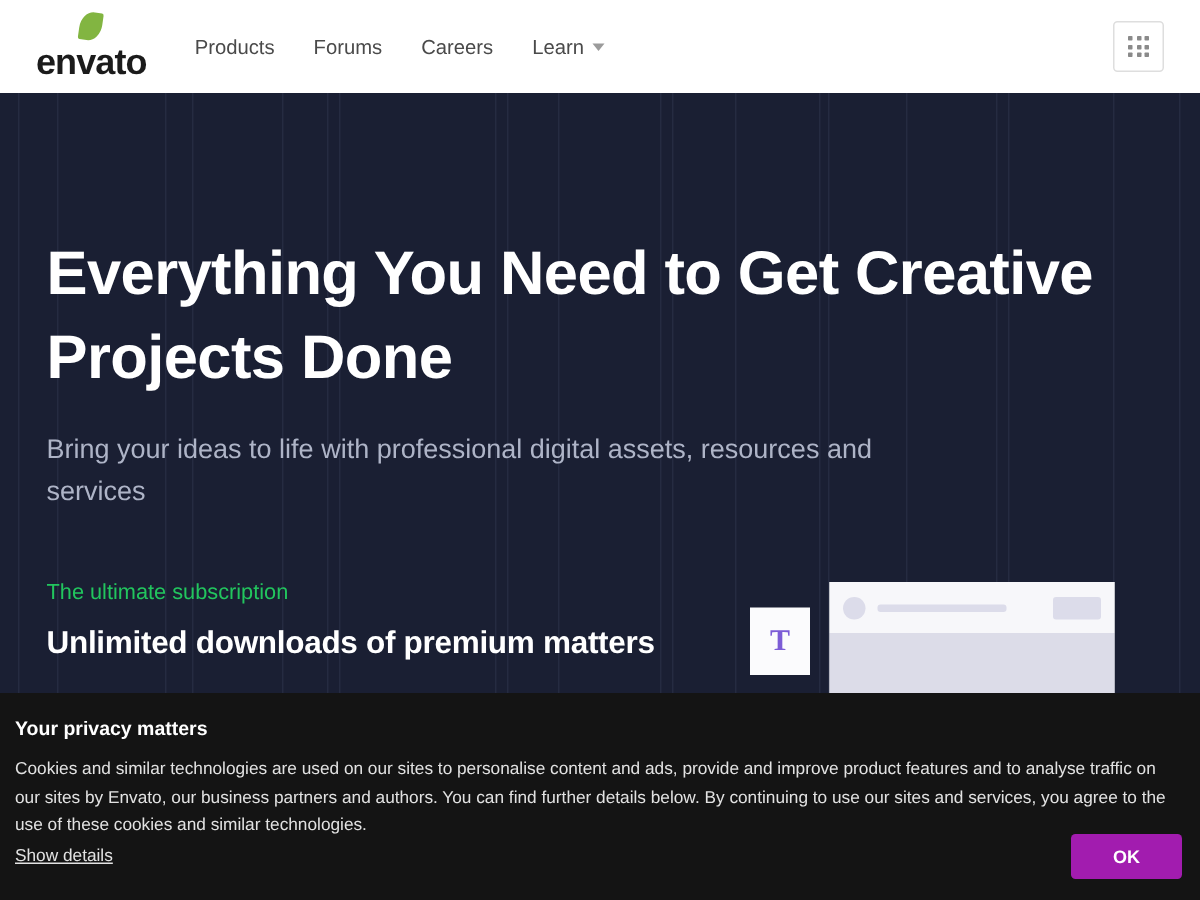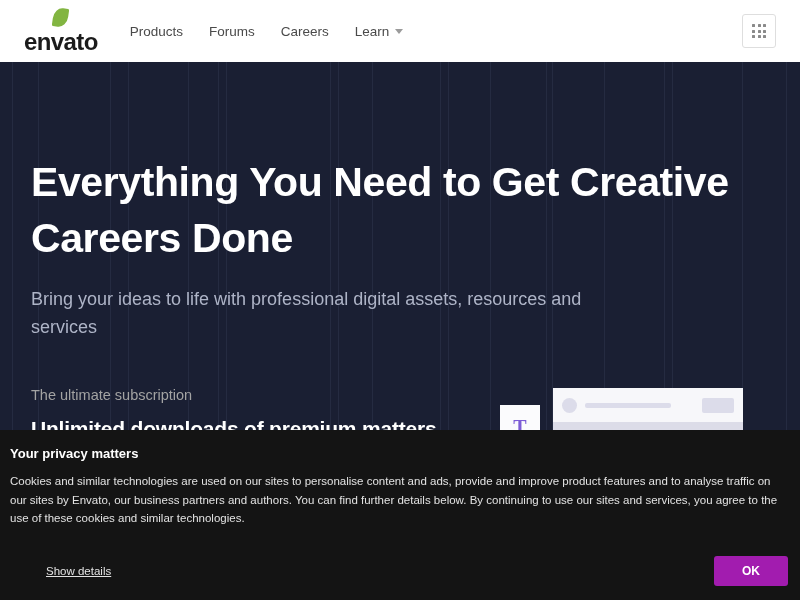--- a/index.html
+++ b/index.html
@@ -142,21 +142,21 @@
     margin-top: 20px;
     font-size: 18px;
     color: #aeb4c7;
     line-height: 1.55;
     font-weight: 400;
     max-width: 580px;
   }
   .sub-eyebrow {
     margin-top: 45px;
     font-size: 14.5px;
-    color: #a3a3a3;
+    color: #22c55e;
   }
   .sub-bold {
     margin-top: 14px;
     font-size: 21px;
     font-weight: 700;
     color: #ffffff;
     letter-spacing: -0.2px;
   }
 
   
@@ -209,21 +209,21 @@
   .card-body {
     height: 61px;
     background: #dcdce8;
   }
 
   
   .cookie {
     position: absolute;
     left: 0; bottom: 0;
     width: 800px;
-    height: 170px;
+    height: 138px;
     background: #141414;
     z-index: 40;
     padding: 16px 12px 0 10px;
   }
   .cookie-title {
     font-size: 13px;
     font-weight: 700;
     color: #ffffff;
     margin-bottom: 11px;
   }
@@ -238,21 +238,20 @@
     left: 10px; right: 12px;
     bottom: 14px;
     display: flex;
     align-items: center;
   }
   .show-details {
     font-size: 11.5px;
     color: #e2e2e2;
     text-decoration: underline;
     cursor: pointer;
-    margin-left: 36px;
   }
   .btn-ok {
     margin-left: auto;
     background: #a21caf;
     color: #ffffff;
     font-size: 12px;
     font-weight: 700;
     border: none;
     border-radius: 3px;
     padding: 8px 28px;
@@ -339,21 +338,21 @@
           <span class="card-avatar"></span>
           <span class="card-line"></span>
           <span class="card-pill"></span>
         </div>
         <div class="card-body"></div>
       </div>
 
     </div>
 
     <div class="hero-content">
-      <h1 class="hero-h1">Everything You Need to Get Creative Careers Done</h1>
+      <h1 class="hero-h1">Everything You Need to Get Creative Projects Done</h1>
       <p class="hero-sub">Bring your ideas to life with professional digital assets, resources and services</p>
       <p class="sub-eyebrow">The ultimate subscription</p>
       <p class="sub-bold">Unlimited downloads of premium matters</p>
     </div>
   </div>
 
   <div class="cookie">
     <div class="cookie-title">Your privacy matters</div>
     <div class="cookie-body">Cookies and similar technologies are used on our sites to personalise content and ads, provide and improve product features and to analyse traffic on our sites by Envato, our business partners and authors. You can find further details below. By continuing to use our sites and services, you agree to the use of these cookies and similar technologies.</div>
     <div class="cookie-foot">

